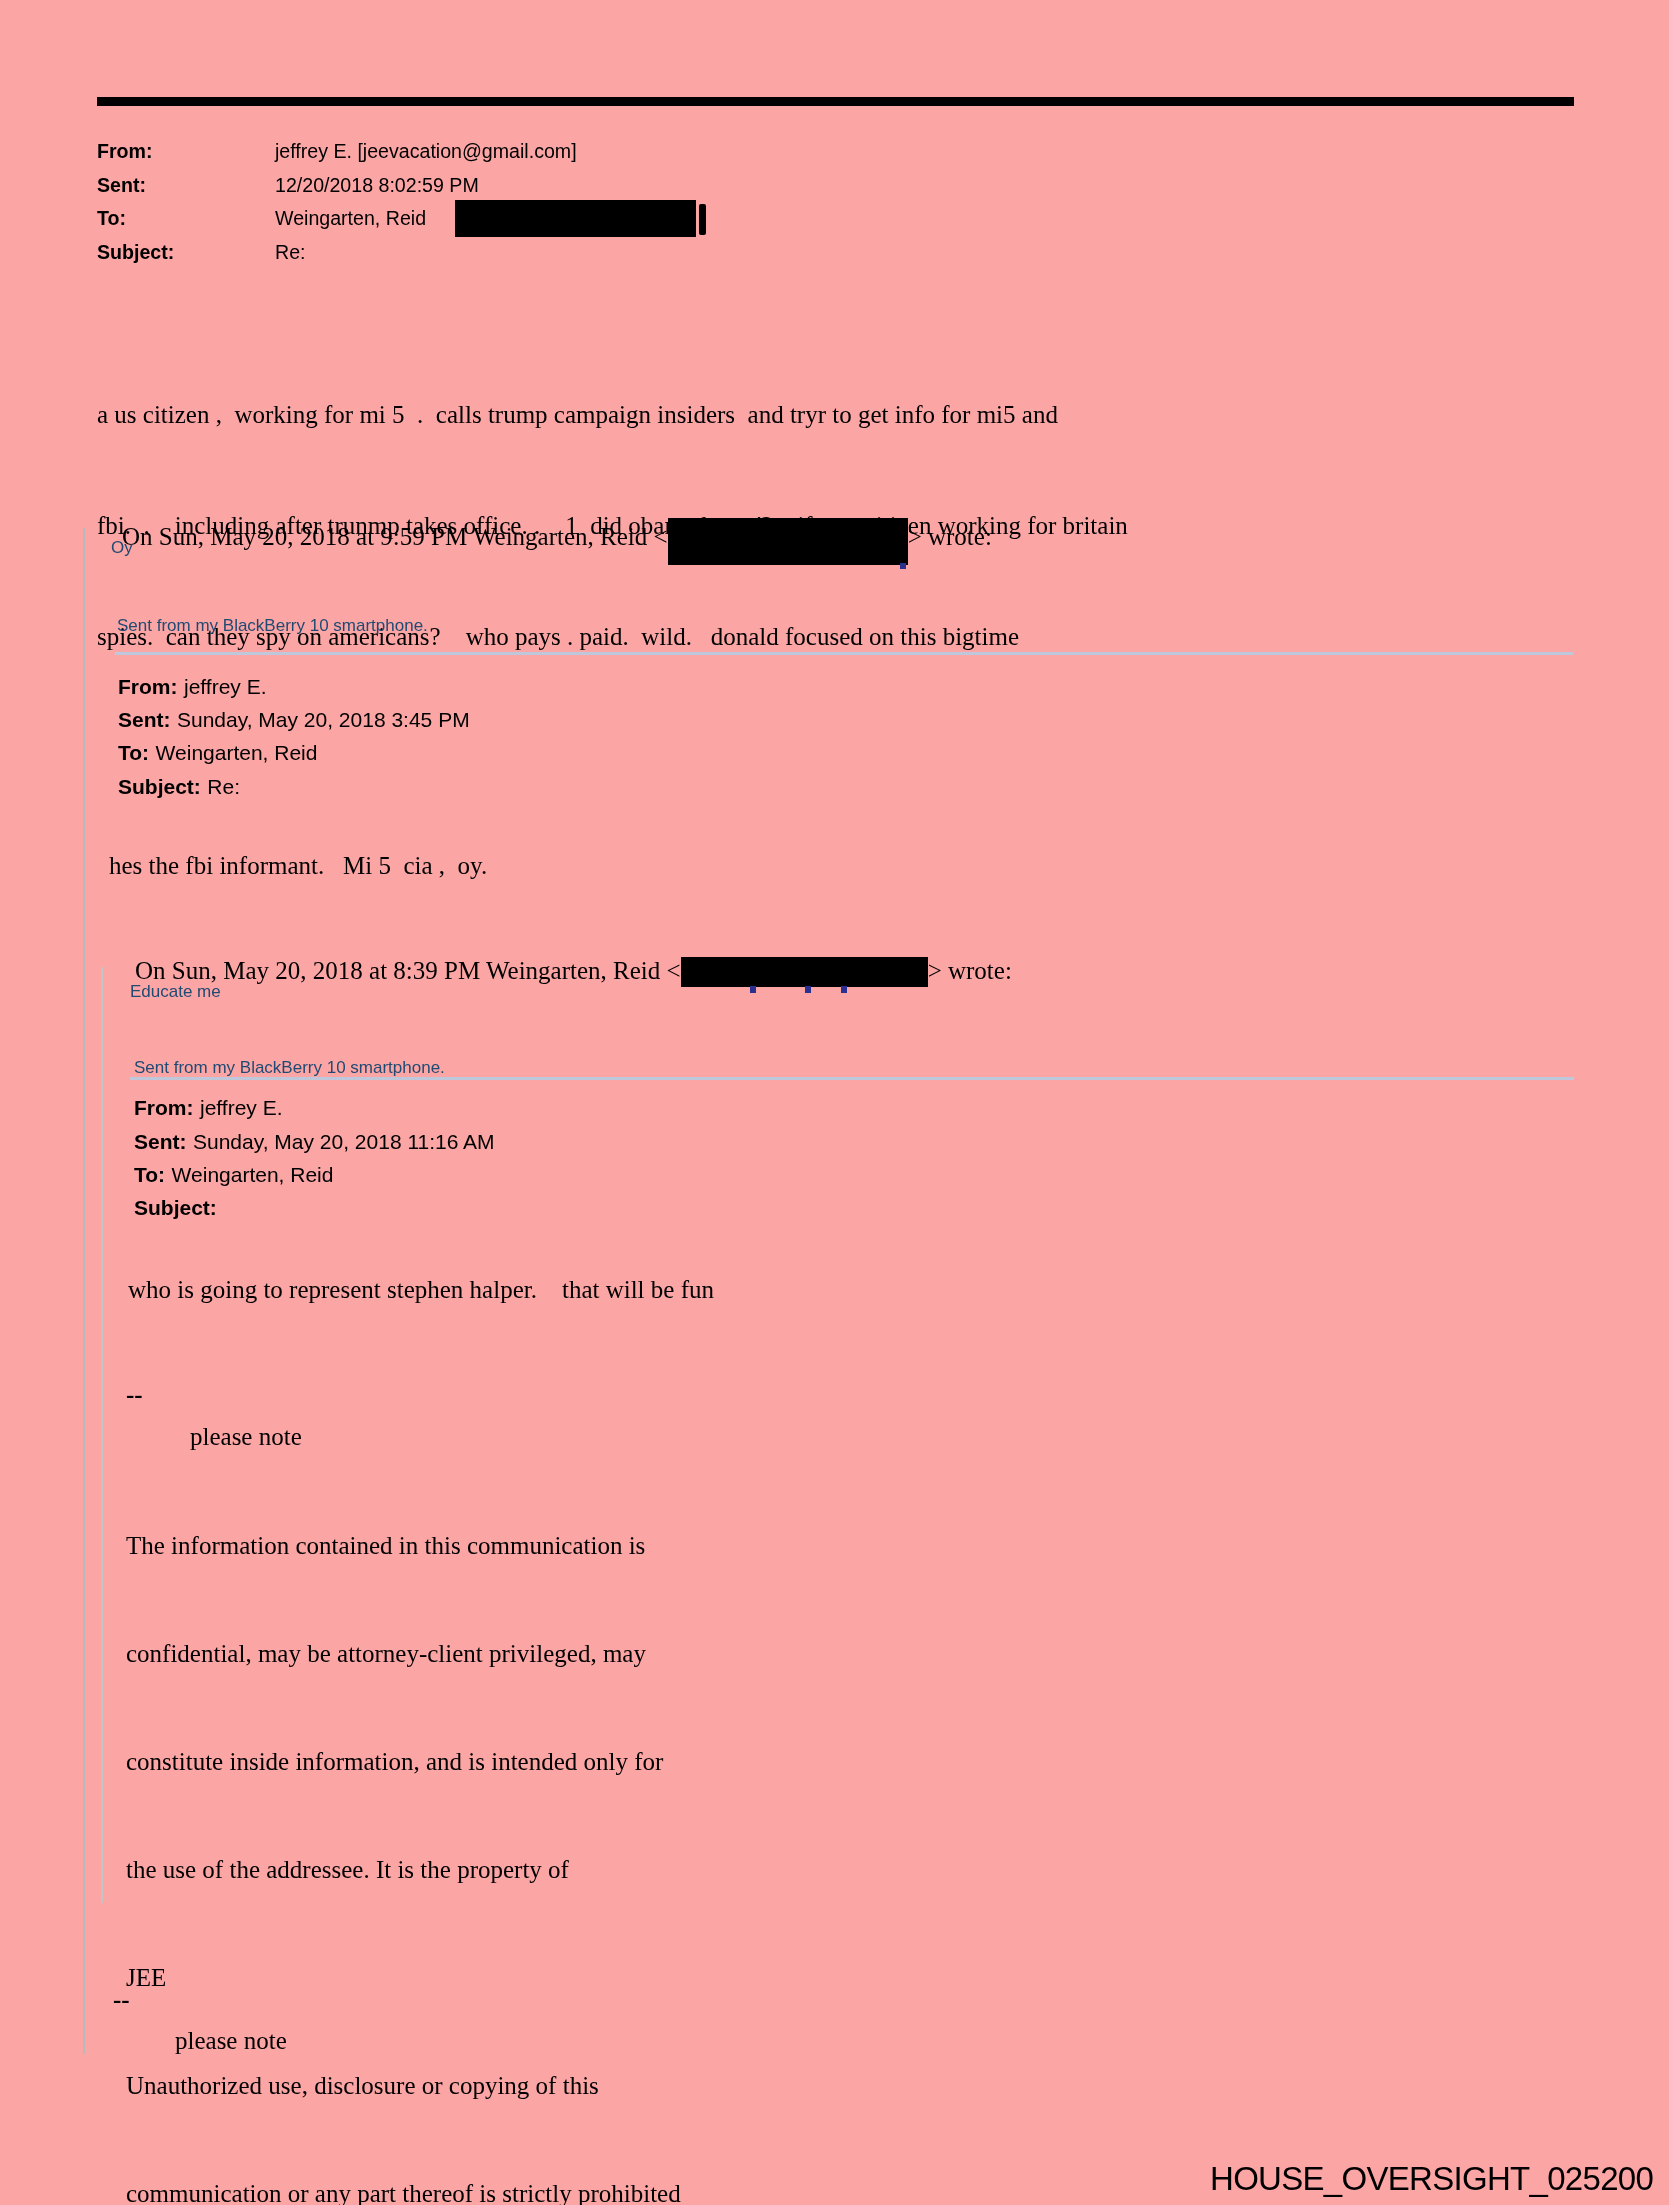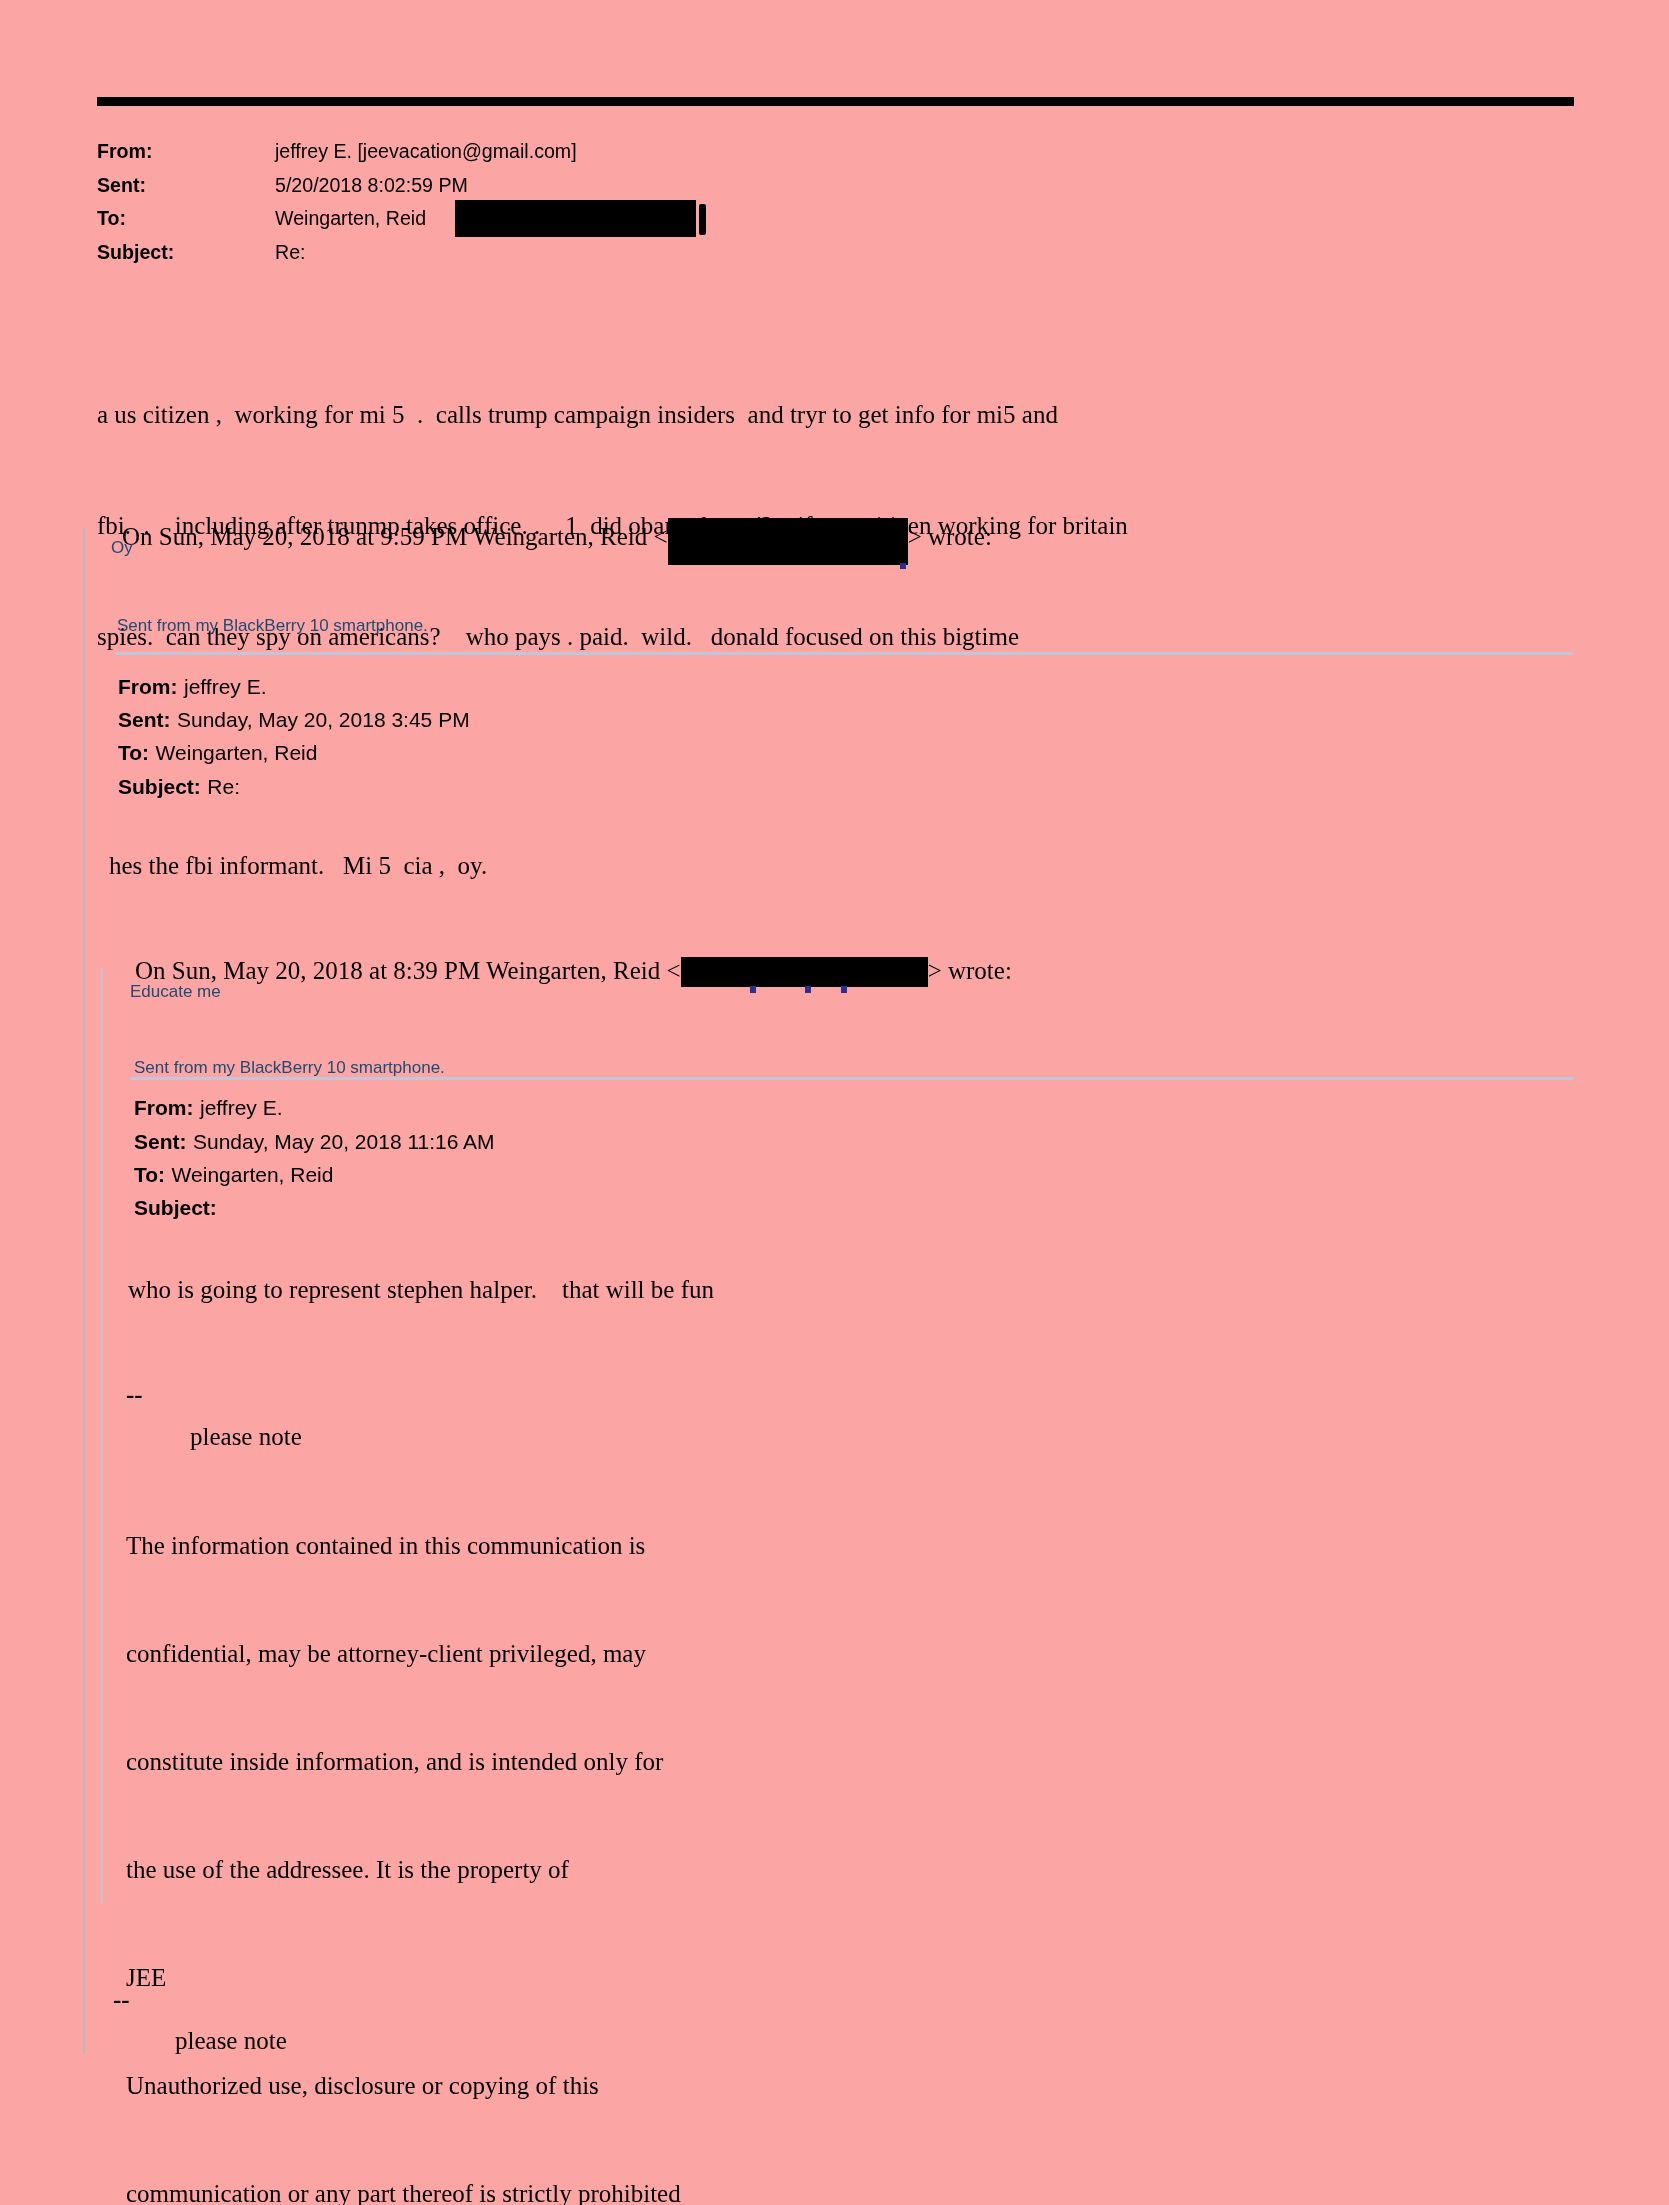--- a/index.html
+++ b/index.html
@@ -46,21 +46,21 @@
 <body>
 
 <div class="page">
 
   <div class="abs top-rule"></div>
 
   <div class="abs hdr-row" style="top:137px;">
     <span class="hdr-lbl">From:</span><span class="hdr-val">jeffrey E. [jeevacation@gmail.com]</span>
   </div>
   <div class="abs hdr-row" style="top:171px;">
-    <span class="hdr-lbl">Sent:</span><span class="hdr-val">5/20/2018 8:02:59 PM</span>
+    <span class="hdr-lbl">Sent:</span><span class="hdr-val">12/20/2018 8:02:59 PM</span>
   </div>
   <div class="abs hdr-row" style="top:204px;">
     <span class="hdr-lbl">To:</span><span class="hdr-val">Weingarten, Reid</span>
   </div>
   <div class="abs redact" style="left:455px;top:200px;width:241px;height:37px;"></div>
   <div class="abs remnant"></div>
   <div class="abs hdr-row" style="top:238px;">
     <span class="hdr-lbl">Subject:</span><span class="hdr-val">Re:</span>
   </div>
 
@@ -133,15 +133,16 @@
     
     
     
     
     
   </div>
 
   <div class="abs dashes" style="left:113px;top:1987px;">--</div>
   <div class="abs disc" style="left:175px;top:2023px;">please note</div>
 
+  <div class="abs bates" style="left:1210px;top:2161px;">HOUSE_OVERSIGHT_025200</div>
 
 </div>
 
 
 </body></html>

